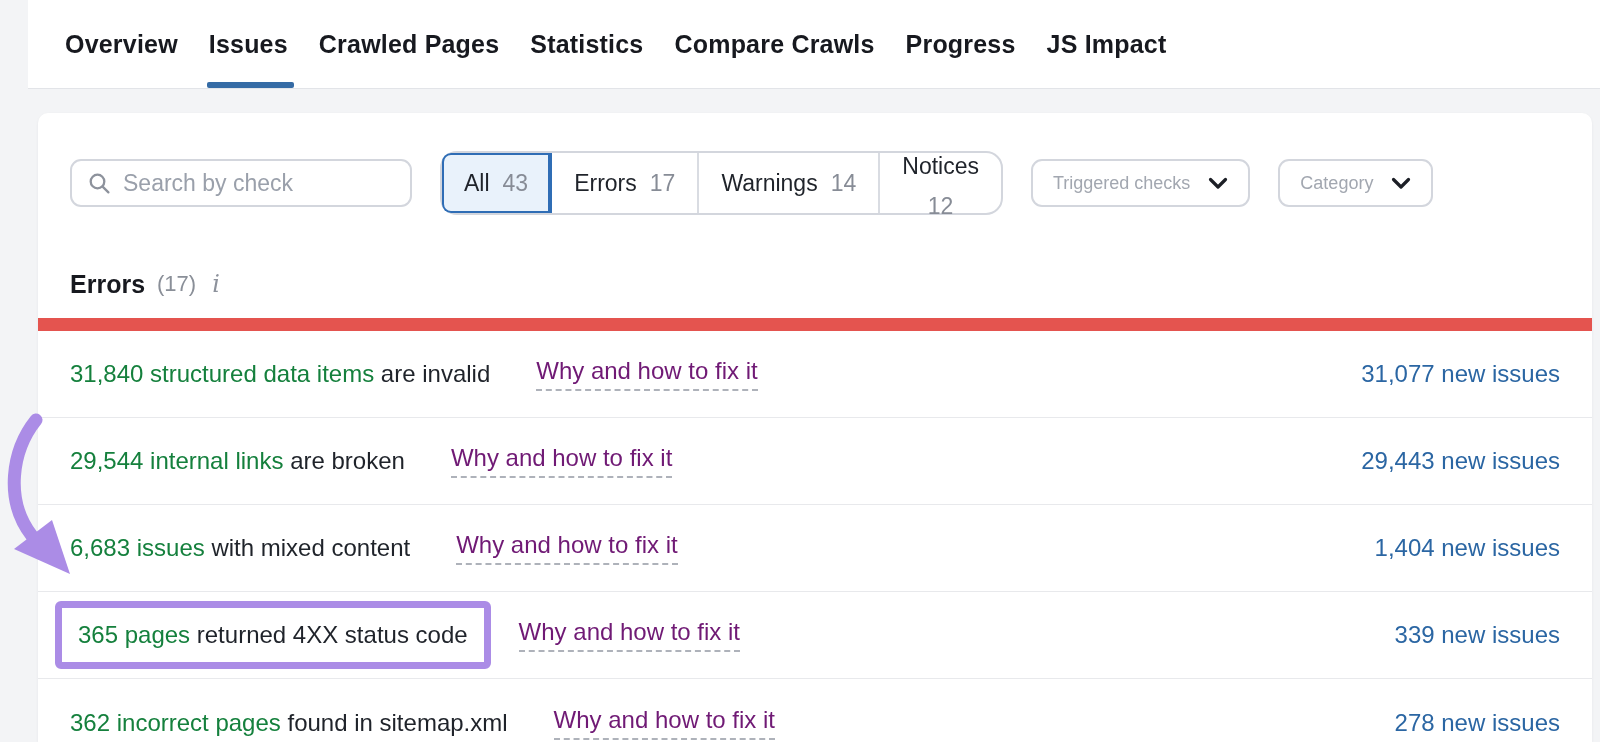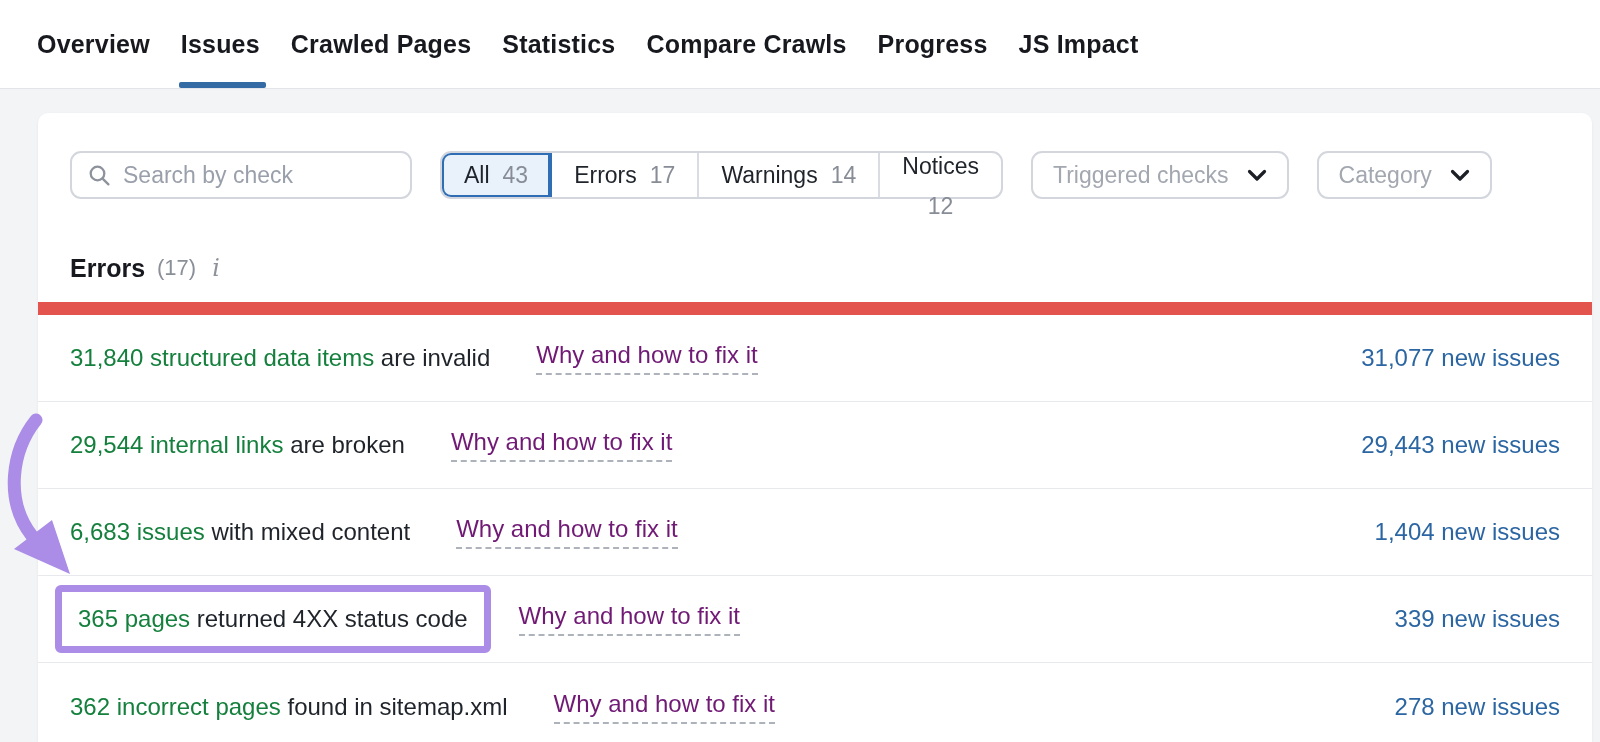--- a/index.html
+++ b/index.html
@@ -10,21 +10,21 @@
     position:relative;
     overflow:hidden;
     color:#1f232a;
   }
 
   
   .topnav {
     height:89px; background:#fff;
     border-bottom:1px solid #e2e4e8;
     display:flex; align-items:center;
-    padding-left:37px; gap:31px;
+    padding-left:37px; gap:31px;margin-left:28px;
   }
   .tab {
     position:relative; height:100%;
     display:flex; align-items:center;
     font-size:25px; font-weight:700; color:#17191f;
     cursor:pointer; letter-spacing:0.2px;
   }
   .tab.active::after {
     content:""; position:absolute; left:-2px; right:-6px; bottom:0;
     height:6px; background:#356ba5; border-radius:2px;
@@ -51,22 +51,22 @@
     padding:0 16px; background:#fff;
   }
   .search-box input {
     border:none; outline:none; flex:1; min-width:0;
     font-family:"Liberation Sans", sans-serif;
     font-size:23px; color:#1f232a; background:transparent;
   }
   .search-box input::placeholder { color:#9aa0ab; }
 
   .segmented {
-    display:flex; align-items:stretch; height:48px;
-    border:2px solid #d3d6dd; border-radius:11px;
+    display:flex; align-items:stretch; height:64px;
+    border:2px solid #d3d6dd; border-radius:17px;
     background:#fff;
   }
   .seg {
     display:flex; align-items:center; gap:13px;
     padding:0 22px; font-size:23px; color:#1f232a;
     border-right:2px solid #d9dce2; cursor:pointer; white-space:nowrap;
   }
   .seg:last-child { border-right:none;flex-direction:column; }
   .seg .count { color:#878c96; }
   .seg.selected {
@@ -75,21 +75,21 @@
     border-radius:9px 0 0 9px;
     border-right-color:#2f6db5;
   }
 
   .dropdown {
     display:flex; align-items:center; gap:18px;
     height:48px; padding:0 20px;
     border:2px solid #d3d6dd; border-radius:11px;
     background:#fff; cursor:pointer; white-space:nowrap;
   }
-  .dropdown .dd-label { font-size:23px; color:#a2a7b0; }
+  .dropdown .dd-label { font-size:18px; color:#a2a7b0; }
 
   
   .section-head {
     display:flex; align-items:center; gap:12px;
     margin:41px 32px 0 32px; height:32px;
   }
   .section-title { font-size:25px; font-weight:700; color:#17191f; }
   .section-count { font-size:22px; color:#8a8f98; }
   .info-icon {
     font-family:"DejaVu Serif", serif; font-style:italic;

